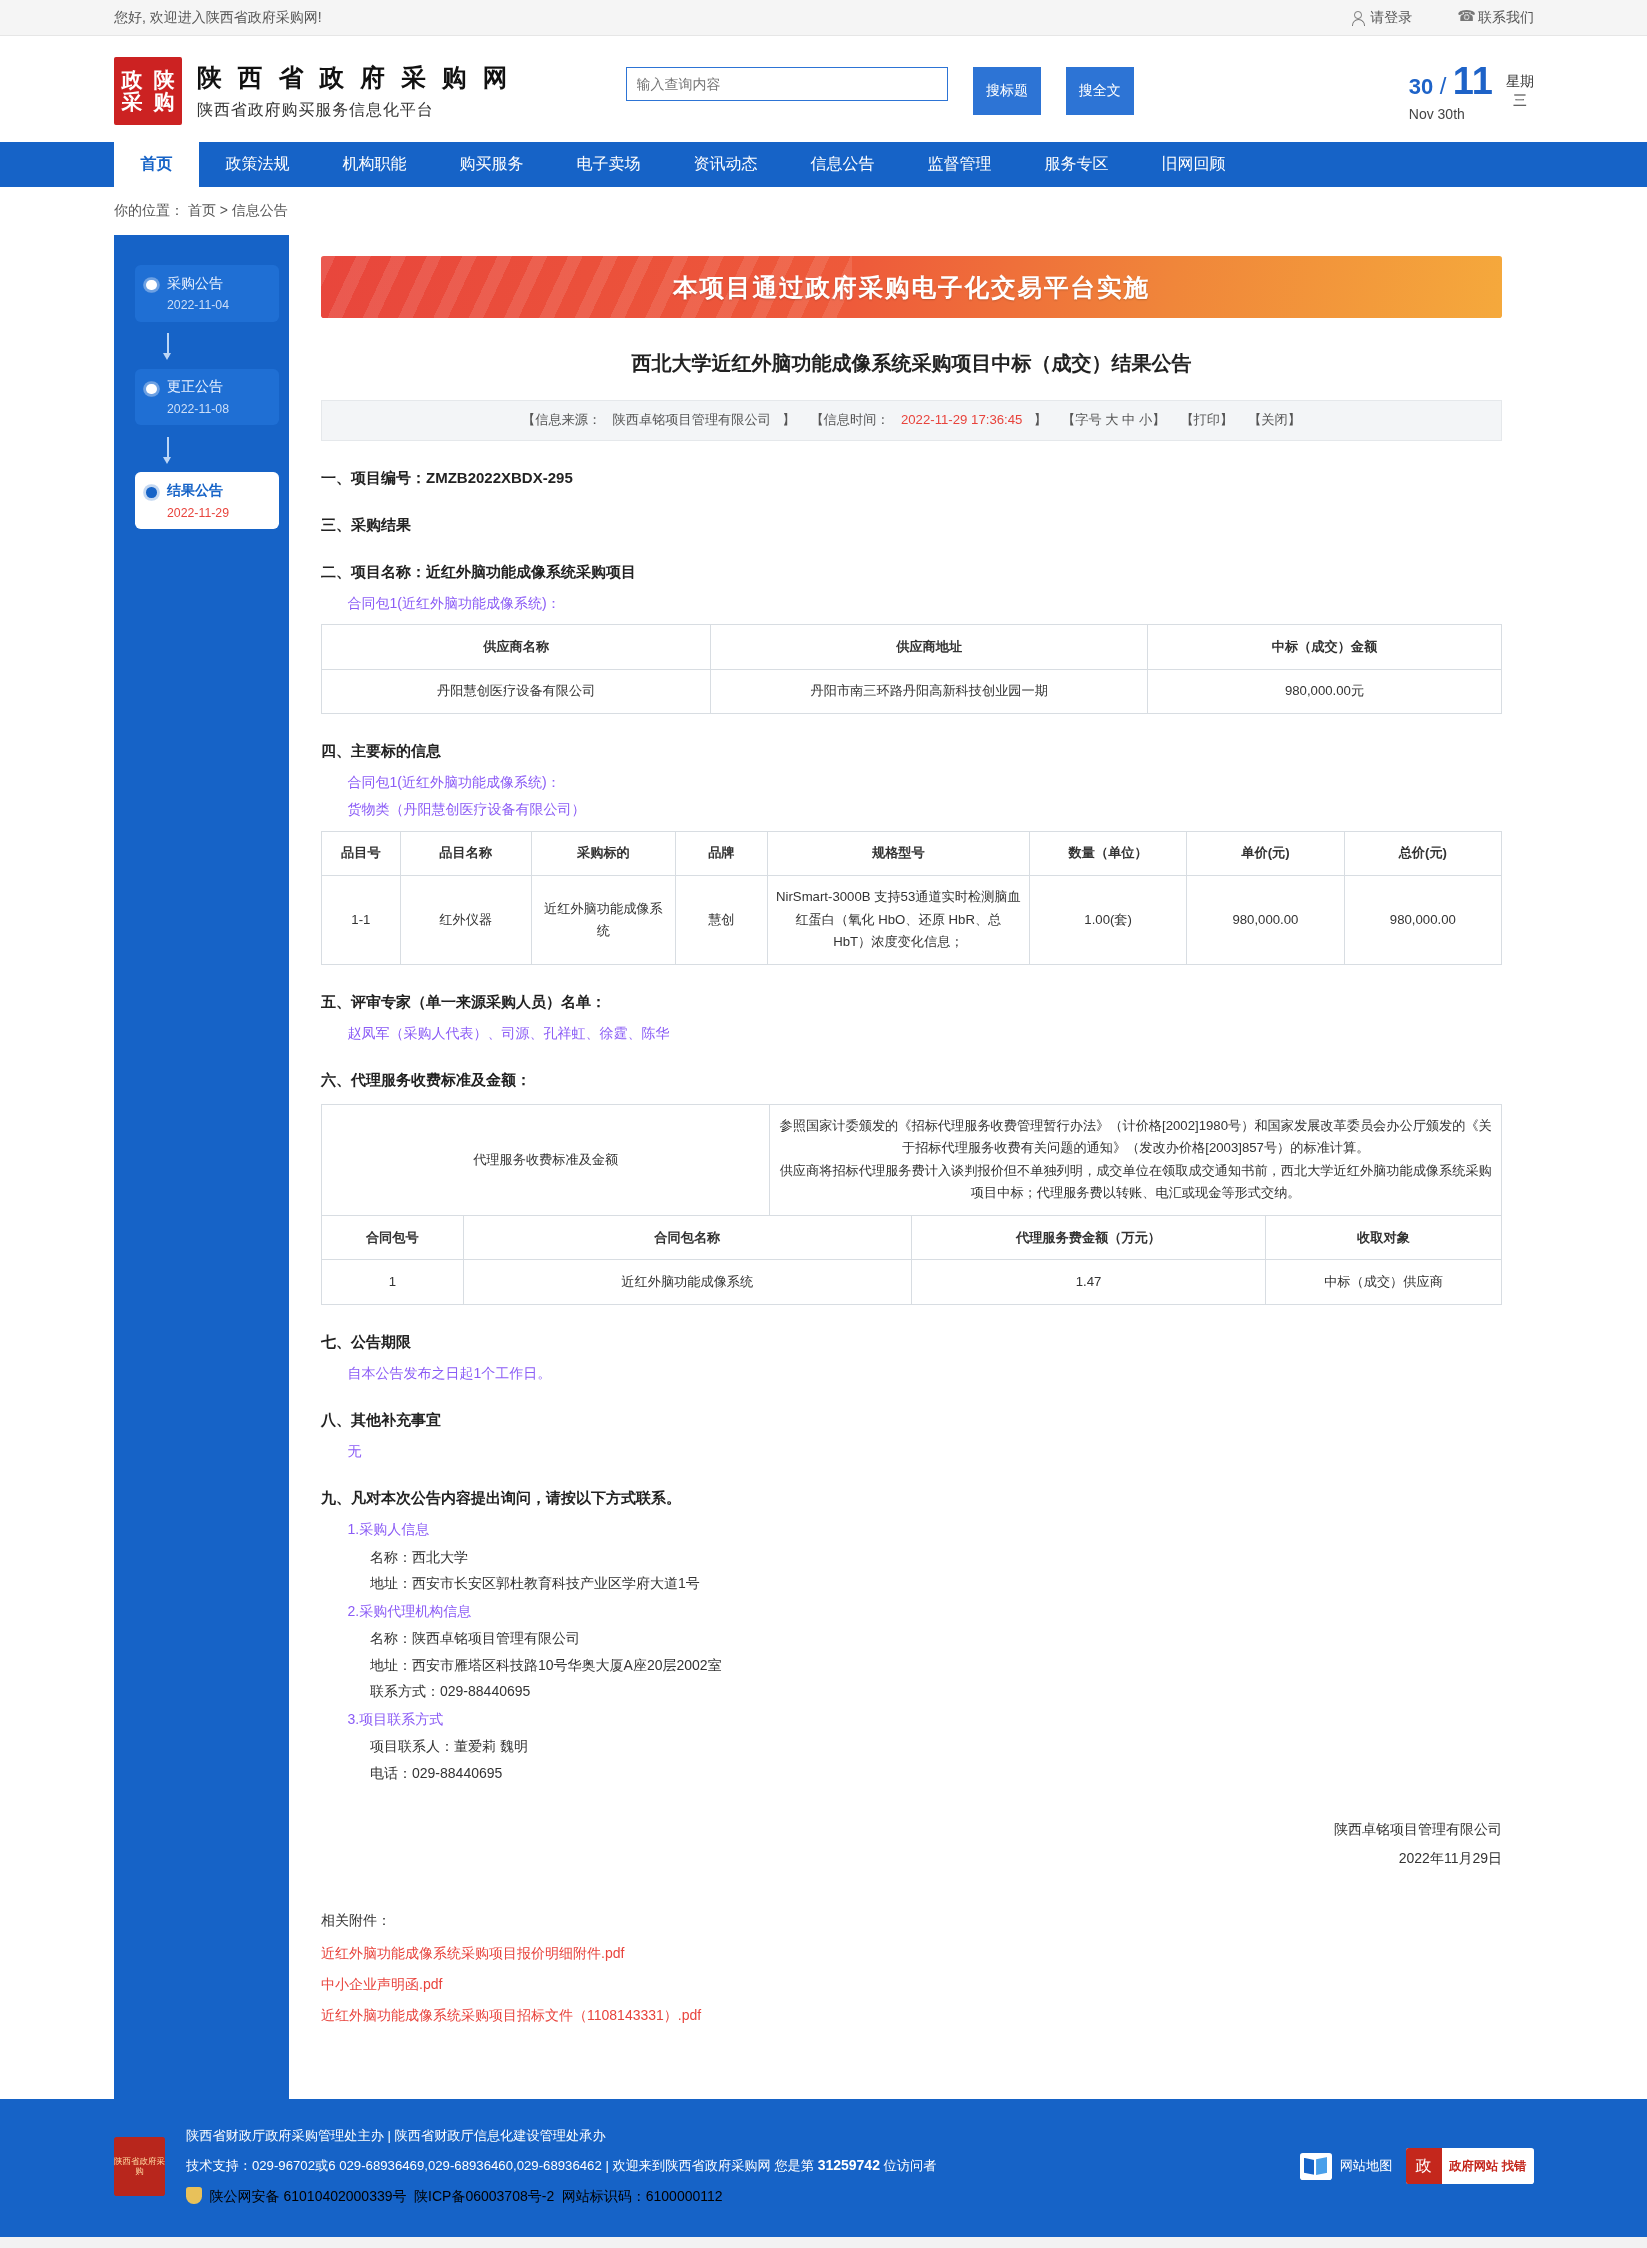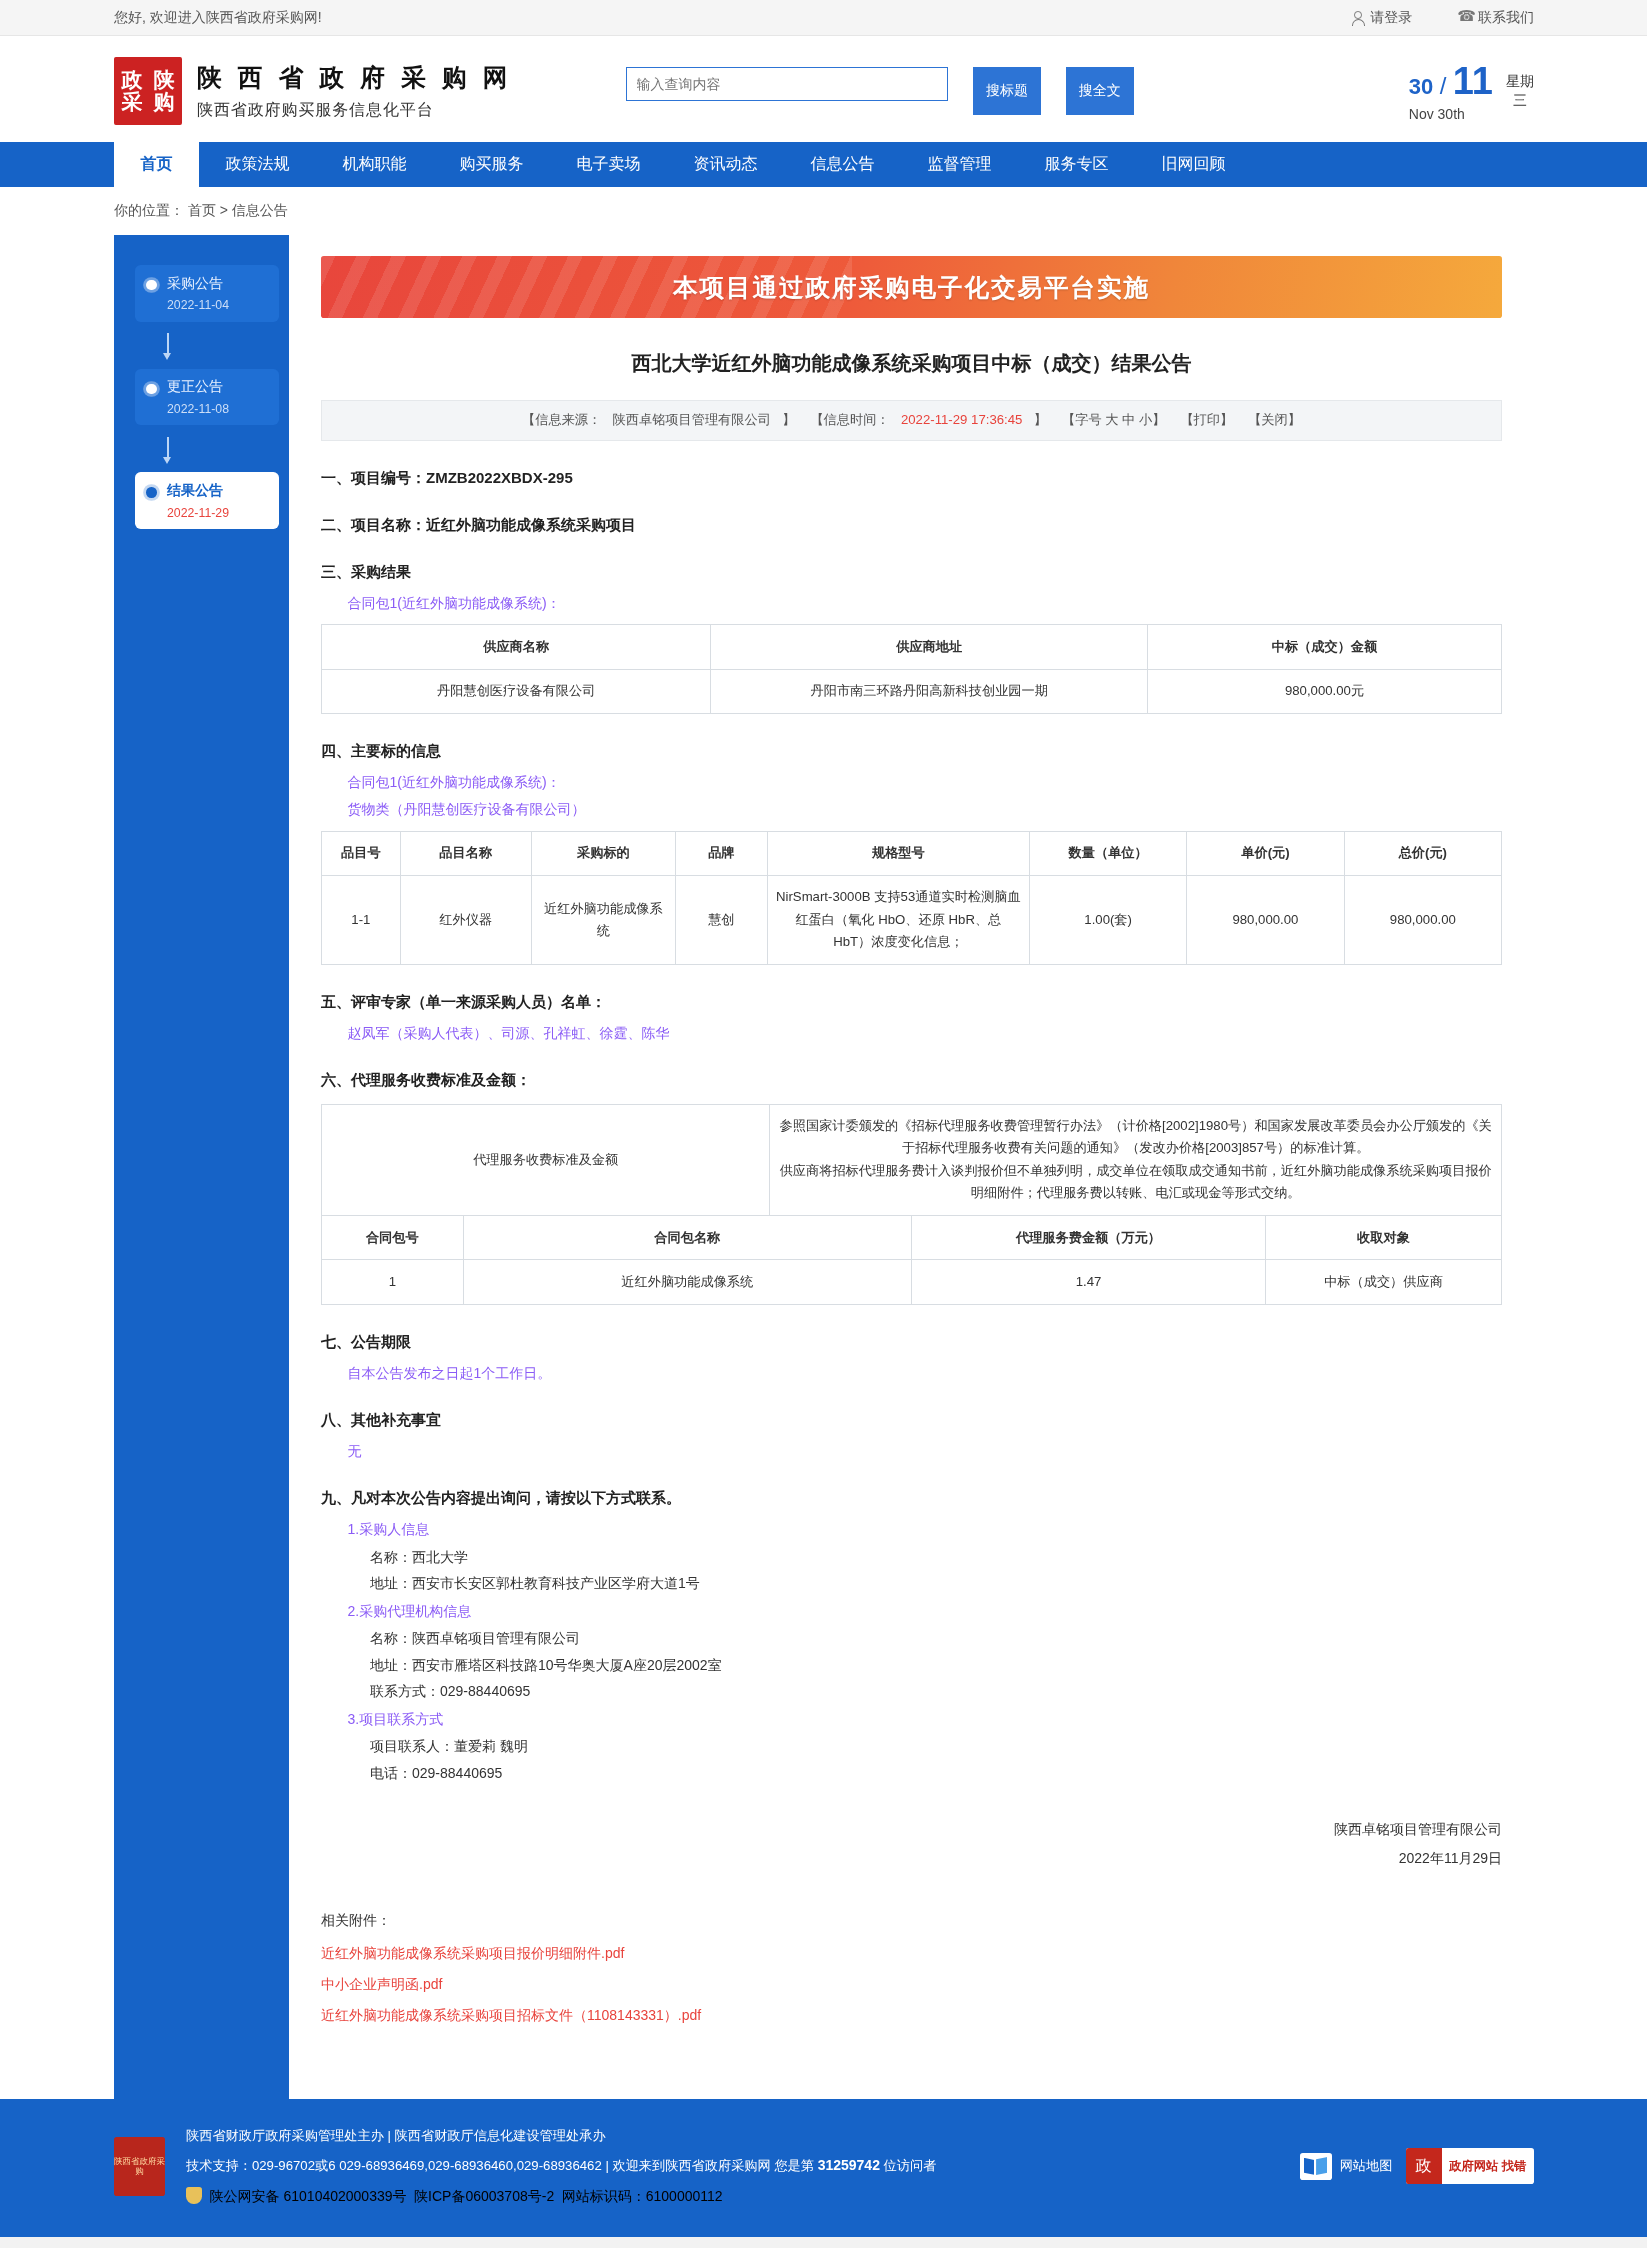--- a/index.html
+++ b/index.html
@@ -281,23 +281,23 @@
 
       <div class="meta-bar">
         <span>【信息来源：</span><span>陕西卓铭项目管理有限公司</span><span>】</span>
         <span>【信息时间：</span><span class="red">2022-11-29 17:36:45</span><span>】</span>
         <span>【字号 大 中 小】</span>
         <span>【打印】</span>
         <span>【关闭】</span>
       </div>
 
       <div class="sec-h">一、项目编号：ZMZB2022XBDX-295</div>
+      <div class="sec-h">三、采购结果</div>
+
       <div class="sec-h">二、项目名称：近红外脑功能成像系统采购项目</div>
-
-      <div class="sec-h">三、采购结果</div>
       <div class="p-ind">合同包1(近红外脑功能成像系统)：</div>
 
       <table class="t">
         <tbody>
             <tr>
           <th style="width:33%">供应商名称</th>
           <th style="width:37%">供应商地址</th>
           <th>中标（成交）金额</th>
         </tr>
         <tr>
@@ -341,21 +341,21 @@
       <div class="p-ind">赵凤军（采购人代表）、司源、孔祥虹、徐霆、陈华</div>
 
       <div class="sec-h">六、代理服务收费标准及金额：</div>
 
       <table class="t">
         <tbody>
             <tr>
           <td style="width:38%" class="fee-label">代理服务收费标准及金额</td>
           <td class="fee-cell">
             <div>参照国家计委颁发的《招标代理服务收费管理暂行办法》（计价格[2002]1980号）和国家发展改革委员会办公厅颁发的《关于招标代理服务收费有关问题的通知》（发改办价格[2003]857号）的标准计算。</div>
-            <div>供应商将招标代理服务费计入谈判报价但不单独列明，成交单位在领取成交通知书前，近红外脑功能成像系统采购项目报价明细附件；代理服务费以转账、电汇或现金等形式交纳。</div>
+            <div>供应商将招标代理服务费计入谈判报价但不单独列明，成交单位在领取成交通知书前，西北大学近红外脑功能成像系统采购项目中标；代理服务费以转账、电汇或现金等形式交纳。</div>
           </td>
         </tr>
       </tbody>
         </table>
 
       <table class="t" style="margin-top:-8.5px">
         <tbody>
             <tr>
           <th style="width:12%">合同包号</th>
           <th style="width:38%">合同包名称</th>

